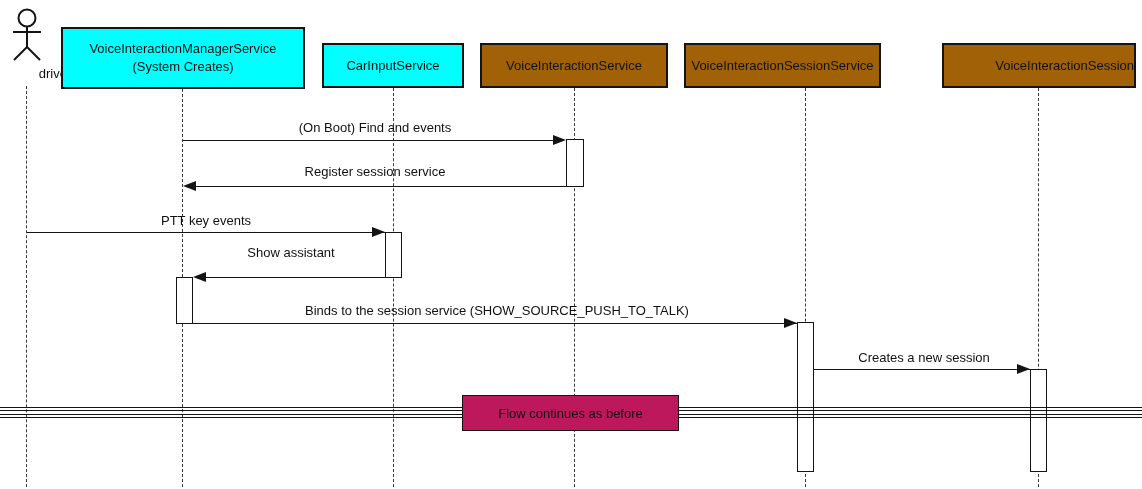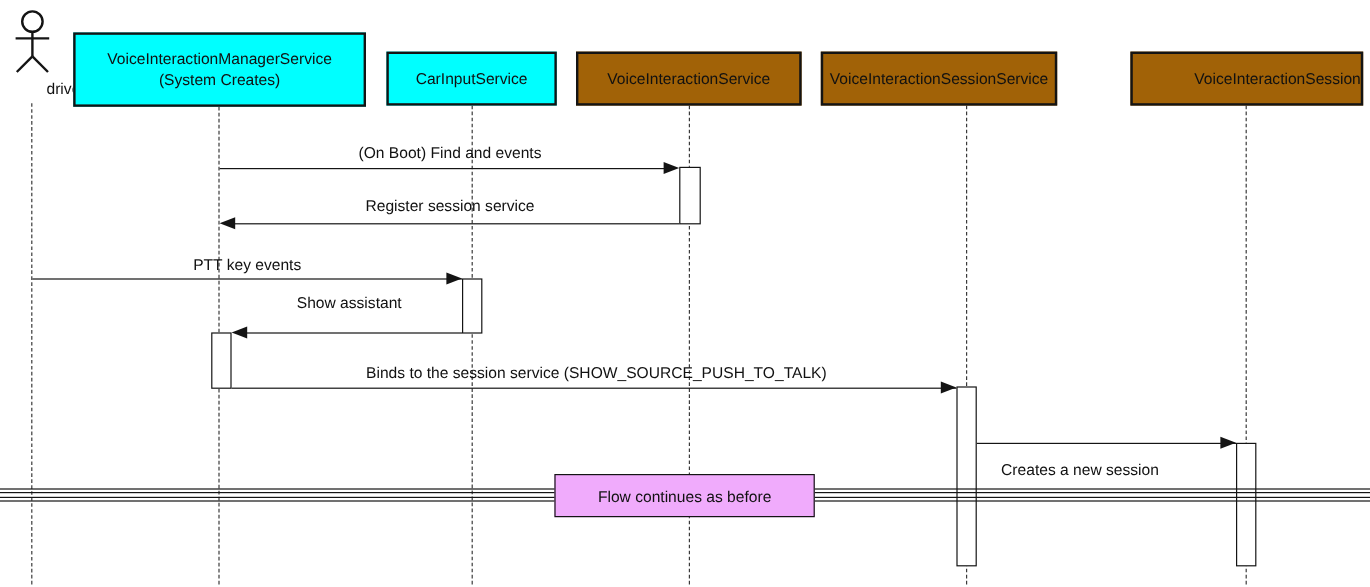--- a/index.html
+++ b/index.html
@@ -15,21 +15,21 @@
   }
   .fill-cyan{background:#00FFFF;}
   .fill-green{background:#a16207;}
   .activation{position:absolute;background:#fff;border:1.5px solid #141414;box-sizing:border-box;}
   .msg-line{position:absolute;height:0;border-top:1.2px solid #141414;}
   .arrow-right{position:absolute;width:0;height:0;border-top:5px solid transparent;border-bottom:5px solid transparent;border-left:13px solid #141414;}
   .arrow-left{position:absolute;width:0;height:0;border-top:5px solid transparent;border-bottom:5px solid transparent;border-right:13px solid #141414;}
   .msg-label{position:absolute;transform:translateX(-50%);white-space:nowrap;font-size:13px;line-height:16px;}
   .divider-band{position:absolute;left:0;width:1142px;height:4px;border-top:1px solid #141414;border-bottom:1px solid #141414;box-sizing:border-box;}
   .divider-box{
-    position:absolute;background:#f0abfc;border:1.5px solid #141414;box-sizing:border-box;
+    position:absolute;background:#be185d;border:1.5px solid #141414;box-sizing:border-box;
     display:flex;align-items:center;justify-content:center;font-size:13px;
   }
   .actor-label{position:absolute;font-size:13px;transform:translateX(-50%);white-space:nowrap;margin-left:28px;}
   .actor-figure{position:absolute;}
 </style>
 </head>
 <body>
 
 <div id="canvas">
 
@@ -85,21 +85,21 @@
   <div class="arrow-right" style="left:372px;top:227px;"></div>
 
   <div class="msg-label" style="left:291px;top:245px;">Show assistant</div>
   <div class="msg-line" style="left:199px;top:277px;width:186px;"></div>
   <div class="arrow-left" style="left:193px;top:272px;"></div>
 
   <div class="msg-label" style="left:497px;top:303px;">Binds to the session service (SHOW_SOURCE_PUSH_TO_TALK)</div>
   <div class="msg-line" style="left:193px;top:323px;width:604px;"></div>
   <div class="arrow-right" style="left:784px;top:318px;"></div>
 
-  <div class="msg-label" style="left:900px;top:350px;margin-top:34px;">Creates a new session</div>
+  <div class="msg-label" style="left:924px;top:350px;">Creates a new session</div>
   <div class="msg-line" style="left:814px;top:369px;width:216px;"></div>
   <div class="arrow-right" style="left:1017px;top:364px;"></div>
 
   <div class="divider-band" style="top:407px;"></div>
   <div class="divider-band" style="top:414px;"></div>
   <div class="divider-box" style="left:462px;top:395px;width:217px;height:36px;">
     <span>Flow continues as before</span>
   </div>
 
 </div>

